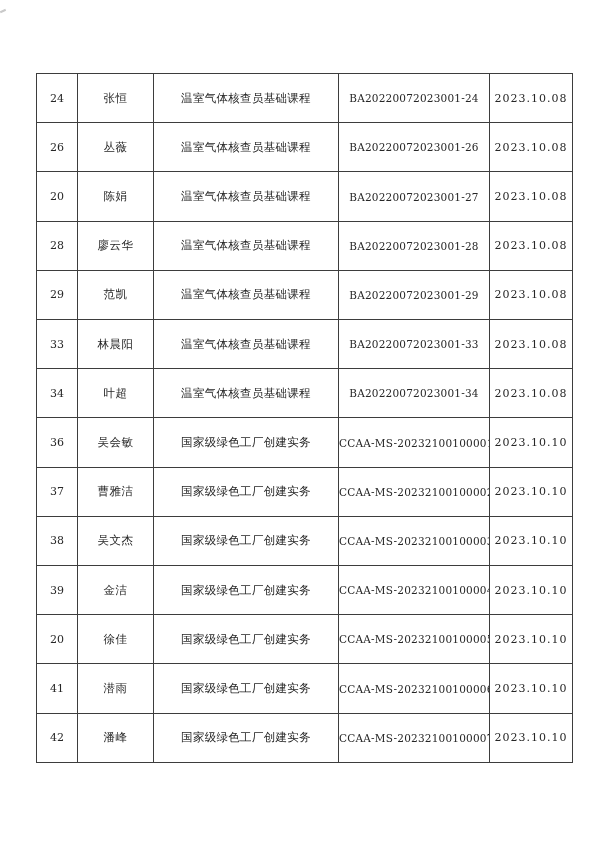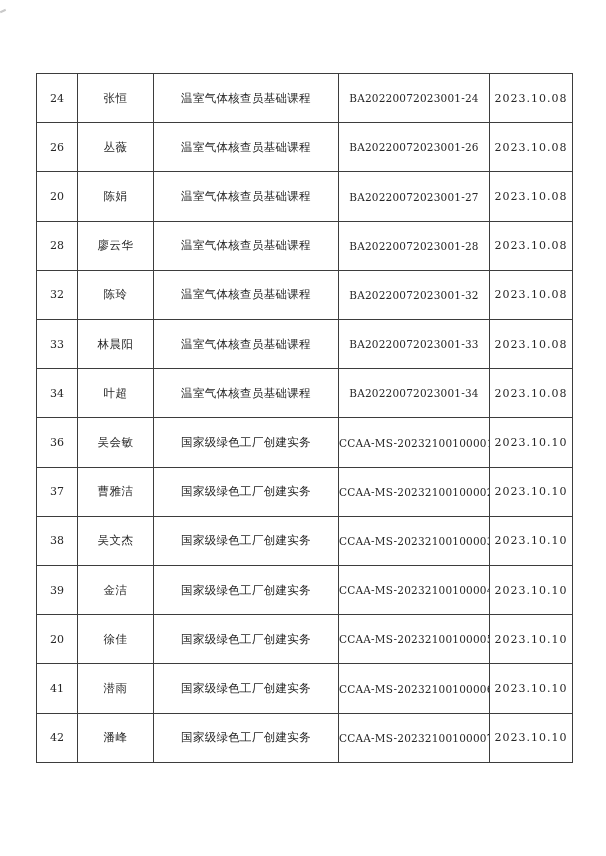--- a/index.html
+++ b/index.html
@@ -77,24 +77,24 @@
     <td class="col-date">2023.10.08</td>
   </tr>
         <tr>
     <td class="col-no">28</td>
     <td class="col-name">廖云华</td>
     <td class="col-course">温室气体核查员基础课程</td>
     <td class="col-cert">BA20220072023001-28</td>
     <td class="col-date">2023.10.08</td>
   </tr>
         <tr>
-    <td class="col-no">32</td>
-    <td class="col-name">陈玲</td>
+    <td class="col-no">29</td>
+    <td class="col-name">范凯</td>
     <td class="col-course">温室气体核查员基础课程</td>
-    <td class="col-cert">BA20220072023001-32</td>
+    <td class="col-cert">BA20220072023001-29</td>
     <td class="col-date">2023.10.08</td>
   </tr>
         <tr>
     <td class="col-no">33</td>
     <td class="col-name">林晨阳</td>
     <td class="col-course">温室气体核查员基础课程</td>
     <td class="col-cert">BA20220072023001-33</td>
     <td class="col-date">2023.10.08</td>
   </tr>
         <tr>

